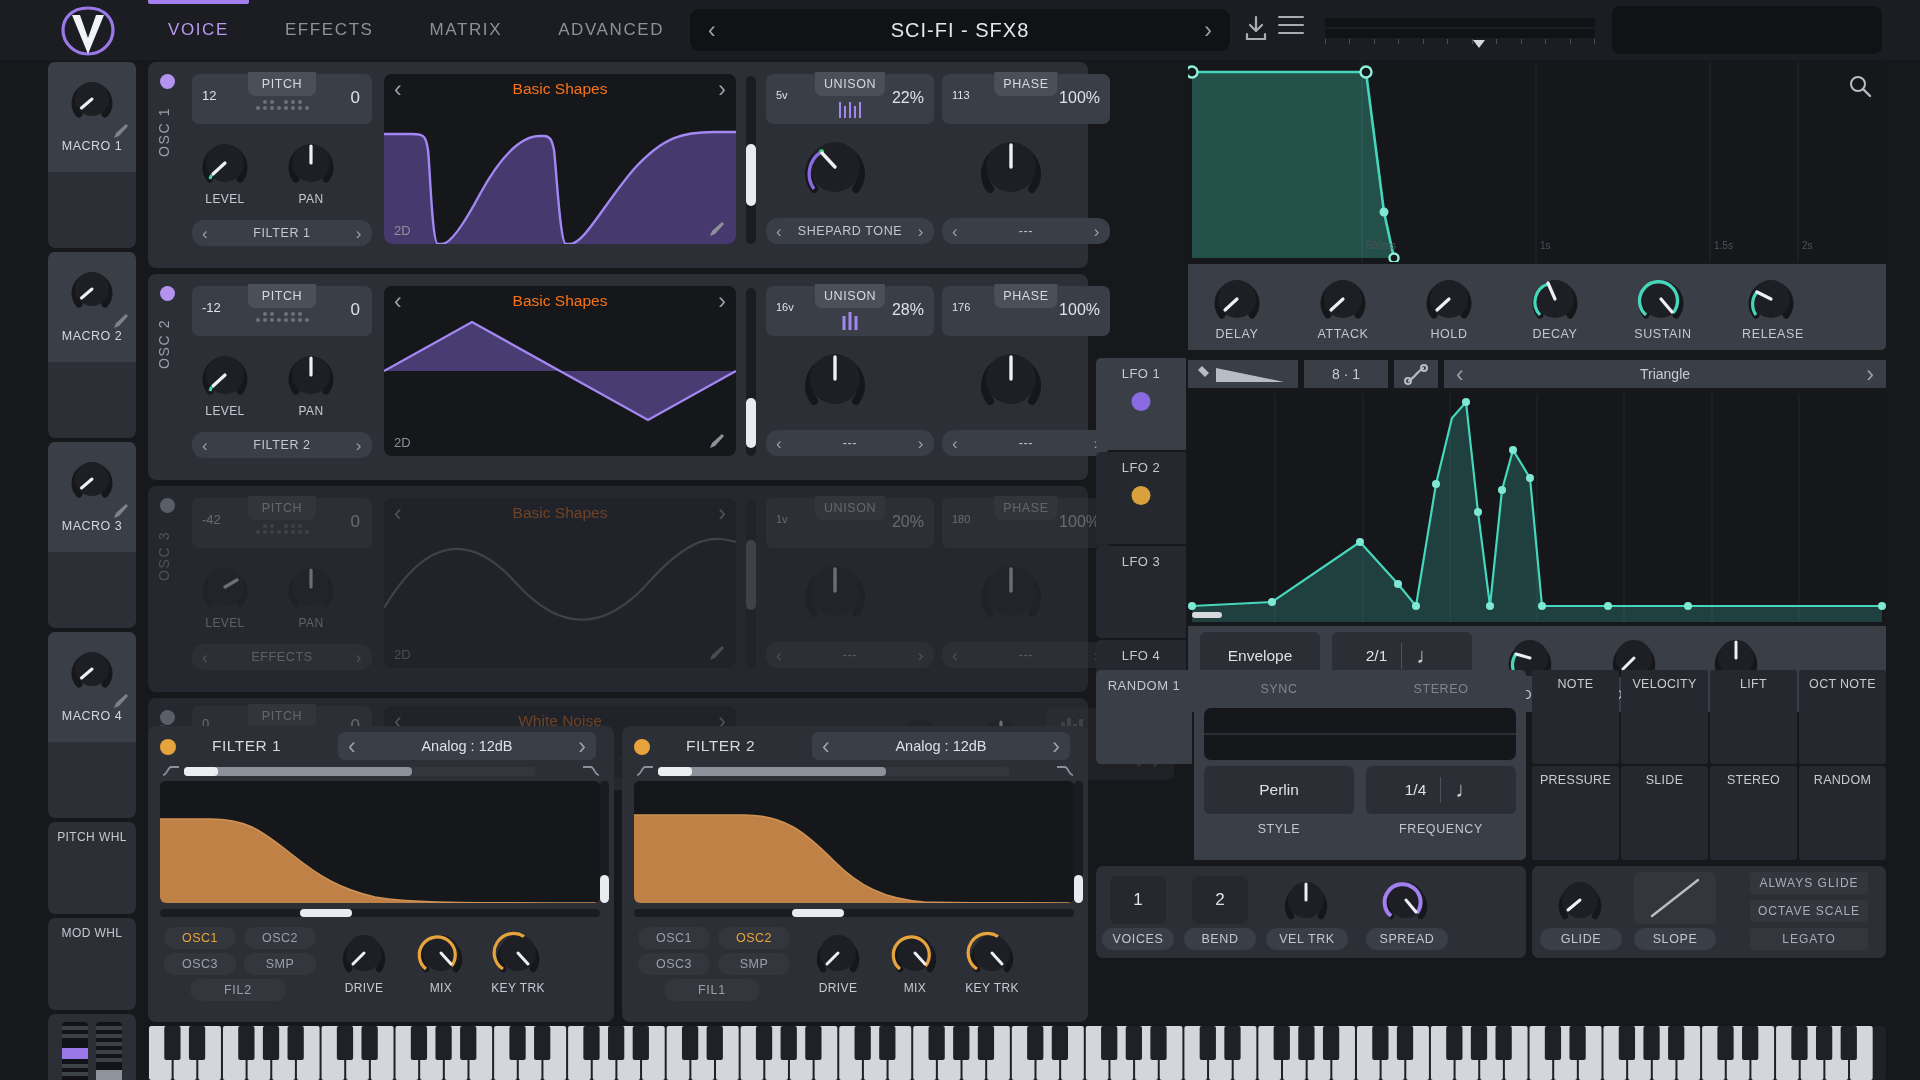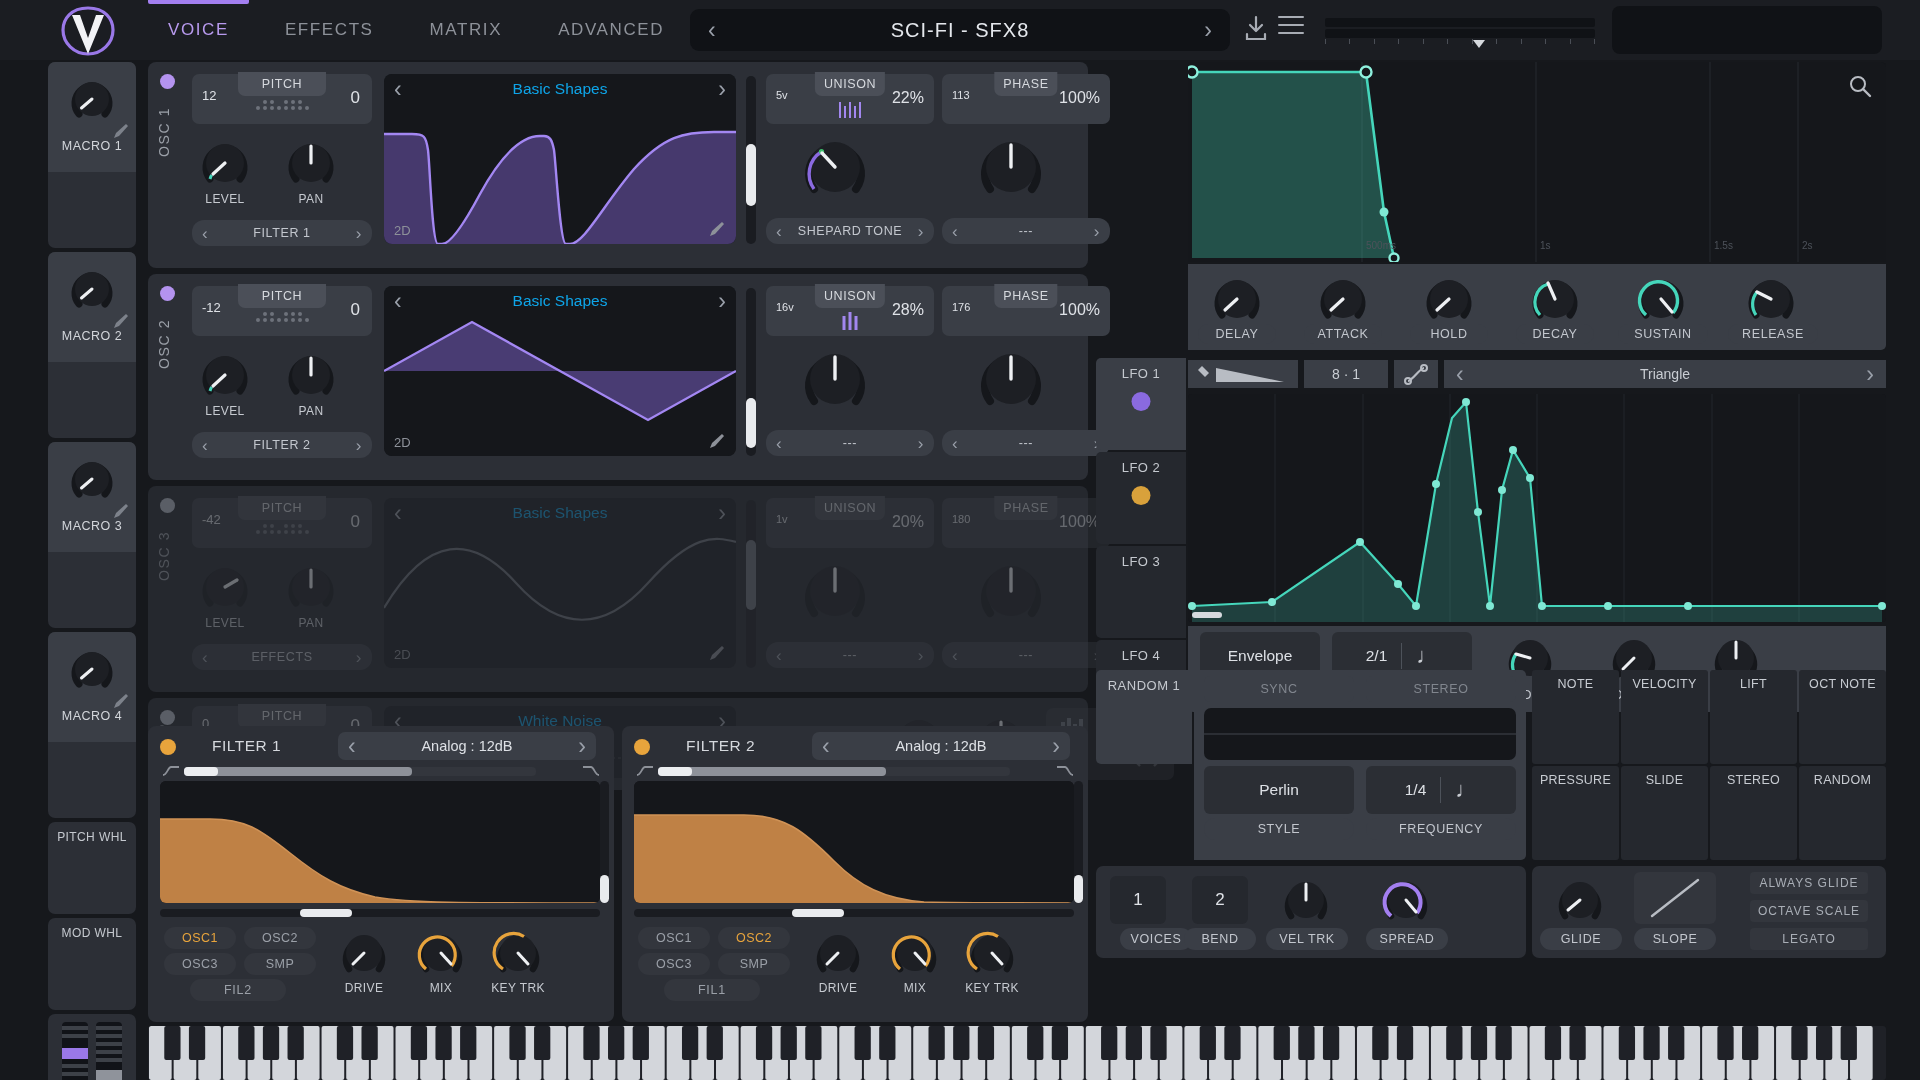--- a/index.html
+++ b/index.html
@@ -51,31 +51,31 @@
   .oscwrap { position:absolute; left:148px; top:62px; width:940px; height:660px;}
   .oscrow { position:relative; width:940px; background:#2c2f36; border-radius:8px; margin-bottom:6px; height:206px;}
   .oscrow.r3 { background:#25282e; }
   .oscrow.smp { height:92px; background:#25282e;}
   .osc-led { position:absolute; left:12px; top:12px; width:15px; height:15px; border-radius:50%; background:#b493ef; cursor:pointer;}
   .osc-led.off { background:#5a5e66;}
   .osc-name { position:absolute; left:8px; top:95px; font-size:14px; color:#9ba0a8; transform:rotate(-90deg); transform-origin:left top; letter-spacing:1.6px; white-space:nowrap;}
   .dim { opacity:.35; }
 
   .pitchbox { position:absolute; left:44px; top:12px; width:180px; height:50px; background:#3a3e46; border-radius:7px;}
-  .pitchbox .tag { position:absolute; left:50%; transform:translateX(-50%); top:-2px; width:88px; height:24px; background:#4b4f58; border-radius:0 0 7px 7px; text-align:center; font-size:12.5px; line-height:24px; color:#d6d9de; letter-spacing:.6px;}
+  .pitchbox .tag { position:absolute; left:50%; transform:translateX(-50%); top:-2px; width:68px; height:24px; background:#4b4f58; border-radius:0 0 7px 7px; text-align:center; font-size:12.5px; line-height:24px; color:#d6d9de; letter-spacing:.6px;}
   .pitchbox .lv { position:absolute; left:10px; top:14px; font-size:13px; color:#dfe2e7;}
   .pitchbox .rv { position:absolute; right:12px; top:14px; font-size:17px; color:#dfe2e7;}
   .dots { position:absolute; left:50%; transform:translateX(-50%); top:26px; width:72px;}
   .dots .rw { display:flex; gap:3px; justify-content:center; margin-bottom:2px;}
   .dots .rw i { width:4px;height:4px;border-radius:50%; background:#6d727b;}
   .klabel { position:absolute; text-align:center; font-size:12px; color:#c6cad0; letter-spacing:.4px;}
   .pillbtn { position:absolute; background:#3a3e46; border-radius:12px; display:flex; align-items:center; justify-content:space-between; padding:0 10px; font-size:12.5px; color:#c3c7ce; cursor:pointer; letter-spacing:.6px;}
   .waveview { position:absolute; top:12px; width:352px; height:170px; background:#3a3e46; border-radius:8px; overflow:hidden;}
   .waveview .hdr { position:absolute; left:0; top:0; width:100%; height:30px; display:flex; align-items:center; justify-content:space-between; padding:0 10px; z-index:3;}
-  .waveview .hdr .t { flex:1; text-align:center; font-size:15.5px; color:#0ea5e9;}
+  .waveview .hdr .t { flex:1; text-align:center; font-size:15.5px; color:#f97316;}
   .wv-canvas { position:absolute; left:0; top:0; width:100%; height:100%; background:#15171b;}
   .wv2d { position:absolute; left:10px; bottom:6px; font-size:13px; color:#8d9199; z-index:3;}
   .wvpen { position:absolute; right:10px; bottom:6px; z-index:3;}
   .vslider { position:absolute; width:10px; border-radius:5px; background:#1a1c21;}
   .vslider i { position:absolute; left:0; width:10px; border-radius:5px; background:#e9ebee;}
 
   .uniwrap { position:absolute; top:12px; width:350px; height:170px;}
   .unibox { position:absolute; top:0; width:168px; height:50px; background:#3a3e46; border-radius:7px;}
   .unibox .tag { position:absolute; left:50%; transform:translateX(-50%); top:-2px; height:24px; padding:0 9px; background:#4b4f58; border-radius:0 0 7px 7px; text-align:center; font-size:12.5px; line-height:24px; color:#d6d9de; letter-spacing:.6px; white-space:nowrap;}
   .unibox .lv{position:absolute;left:10px;top:15px;font-size:11px;color:#dfe2e7;}
@@ -1146,21 +1146,21 @@
             <span>STEREO</span>
           </div>
         <div class="srccell">
             <span>RANDOM</span>
           </div>
       </div>
     </div>
 
     <div class="voicesec">
       <div class="numbox" style="left:14px;">1</div>
-      <div class="pillbtn" style="left:24px;top:62px;width:72px;height:22px;justify-content:center;">VOICES</div>
+      <div class="pillbtn" style="left:6px;top:62px;width:72px;height:22px;justify-content:center;">VOICES</div>
       <div class="numbox" style="left:96px;">2</div>
       <div class="pillbtn" style="left:88px;top:62px;width:72px;height:22px;justify-content:center;">BEND</div>
 
       <div style="position:absolute;left:184px;top:8px;">
         <svg width="52" height="52" viewBox="0 0 52 52">
           <path d="M11 42 A18 18 0 1 1 41 42" fill="none" stroke="#15171b" stroke-width="6.5" stroke-linecap="round"></path>
           <ellipse cx="26" cy="26" rx="18" ry="18" fill="#1d1f24"></ellipse>
           <line x1="26" y1="26" x2="26" y2="10" stroke="#eef0f3" stroke-width="3" stroke-linecap="round"></line>
         </svg>
       </div>

